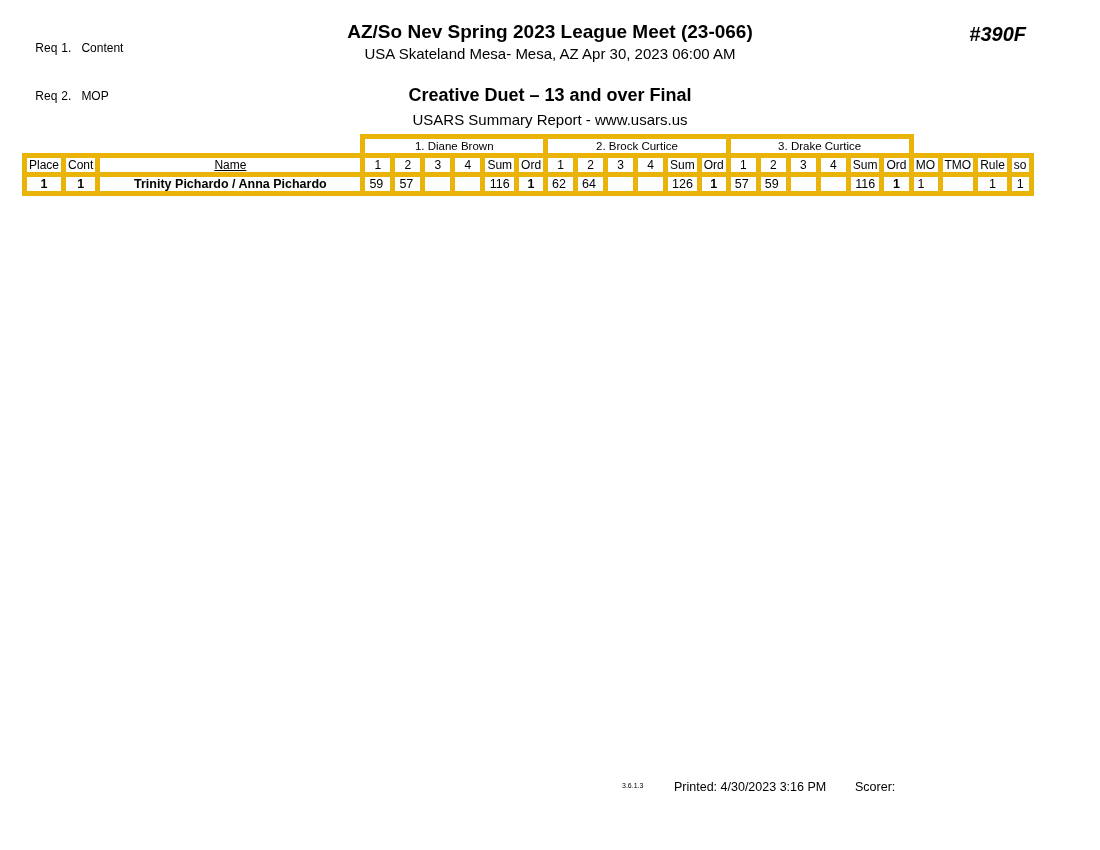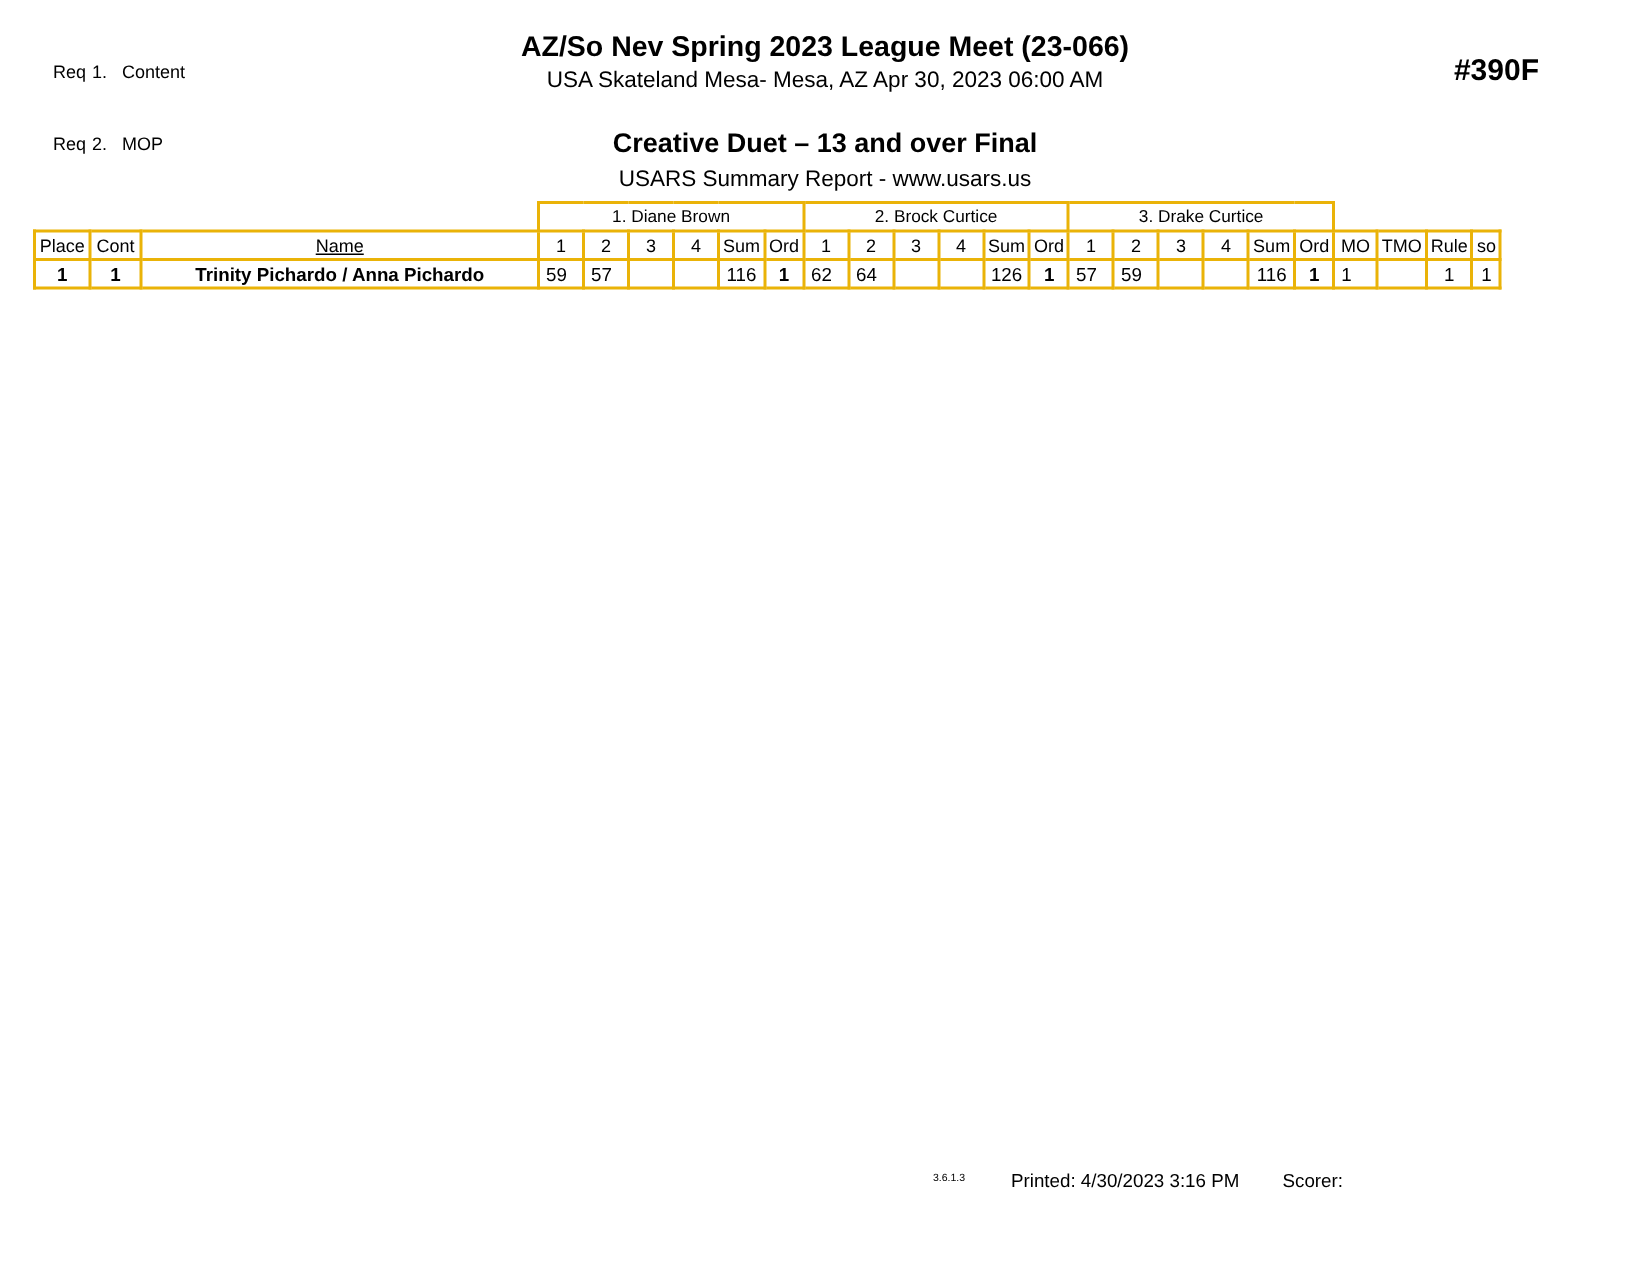--- a/index.html
+++ b/index.html
@@ -55,37 +55,38 @@
   .summary-line {
     font-size: 15px;
     line-height: 22px;
     margin-top: 2px;
   }
 
   
   .event-number {
     position: absolute;
     right: 74px;
-    top: 36px;
+    top: 23px;
     font-size: 20px;
     font-weight: bold;
+    font-style: italic;
   }
 
   
   .table-wrap {
     position: absolute;
     left: 22px;
     top: 134px;
   }
   table.results {
     border-collapse: collapse;
     font-size: 12px;
   }
   table.results td, table.results th {
-    border: 2px solid #eab308;
+    border: 5px solid #eab308;
     padding: 0 2px;
     height: 19px;
     box-sizing: border-box;
     font-weight: normal;
     text-align: center;
     vertical-align: middle;
     white-space: nowrap;
   }
   
   .judge-row td {

